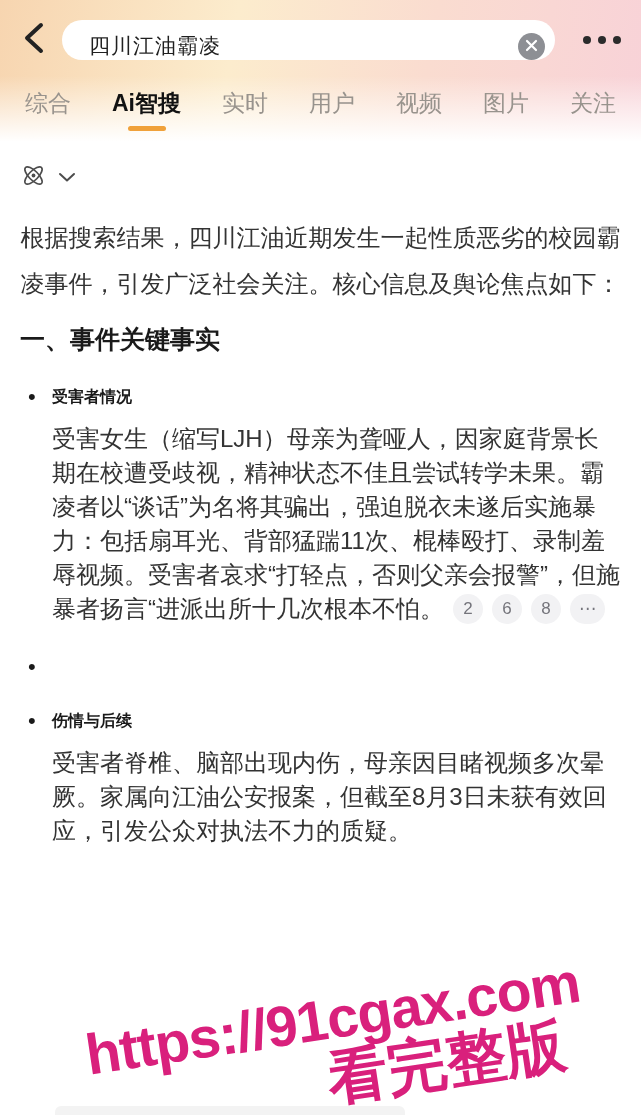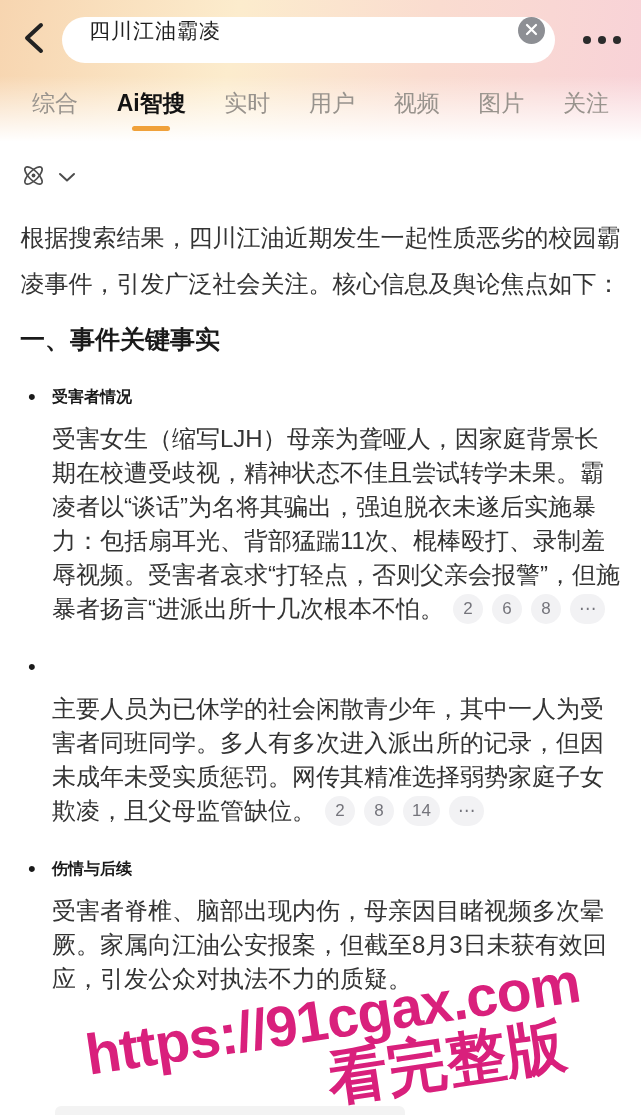--- a/index.html
+++ b/index.html
@@ -13,33 +13,33 @@
   
   .header {
     position:relative; height:146px; padding-top:16px;
     background:
       linear-gradient(to bottom, rgba(255,255,255,0) 0%, rgba(255,255,255,0) 52%, #ffffff 97%),
       linear-gradient(100deg, #f7d5b0 0%, #fceccd 36%, #fadcd0 66%, #f8d2d8 100%);
   }
   .top-row { display:flex; align-items:center; padding:0 14px; height:48px; }
   .back-btn { width:40px; height:40px; display:flex; align-items:center; justify-content:center; flex:none; cursor:pointer; }
   .search-pill {
-    flex:1; height:46px; margin:0 16px 0 8px; background:#fff;
-    border-radius:24px; display:flex; align-items:flex-start; padding:0 10px 0 27px;
+    flex:1; height:40px; margin:0 16px 0 8px; background:#fff;
+    border-radius:24px; display:flex; align-items:flex-end; padding:0 10px 0 27px;
   }
   .search-text { flex:1; font-size:21px; color:#1f1f1f; letter-spacing:1px; white-space:nowrap; overflow:hidden; }
   .clear-btn {
     width:27px; height:27px; border-radius:50%; background:#8d8f94; flex:none;
     display:flex; align-items:center; justify-content:center; cursor:pointer;
   }
   .more-btn { display:flex; gap:7px; padding:0 6px; margin-left:6px; cursor:pointer; }
   .more-btn .dot { width:8px; height:8px; border-radius:50%; background:#2b2b2b; }
 
   
-  .tab-bar { display:flex; justify-content:space-between; padding:0 32px; margin-top:24px; }
+  .tab-bar { display:flex; justify-content:space-between; padding:0 25px; margin-top:24px; }
   .tab { position:relative; font-size:23px; color:#98938d; text-align:center; cursor:pointer; padding-bottom:12px; }
   .tab.active { color:#121212; font-weight:bold; }
   .tab-underline {
     position:absolute; left:50%; transform:translateX(-50%); bottom:0;
     width:38px; height:5px; border-radius:3px; background:#f0a13a;
   }
 
   
   .content { padding:0 20px; }
   .model-row { display:flex; align-items:center; gap:11px; margin-top:16px; color:#4d4d4d; }
@@ -139,21 +139,20 @@
         <div class="bullet-title-row">
           <span class="bullet-dot">•</span>
           <span class="bullet-title">受害者情况</span>
         </div>
         <div class="bullet-text"><span>受害女生（缩写LJH）母亲为聋哑人，因家庭背景长期在校遭受歧视，精神状态不佳且尝试转学未果。霸凌者以“谈话”为名将其骗出，强迫脱衣未遂后实施暴力：包括扇耳光、背部猛踹11次、棍棒殴打、录制羞辱视频。受害者哀求“打轻点，否则父亲会报警”，但施暴者扬言“进派出所十几次根本不怕。</span><span class="badge">2</span><span class="badge">6</span><span class="badge">8</span><span class="badge">⋯</span></div>
       </div>
       <div class="bullet-item">
         <div class="bullet-title-row">
           <span class="bullet-dot">•</span>
         </div>
-        <div class="bullet-text"><span>主要人员为已休学的社会闲散青少年，其中一人为受害者同班同学。多人有多次进入派出所的记录，但因未成年未受实质惩罚。网传其精准选择弱势家庭子女欺凌，且父母监管缺位。</span><span class="badge">2</span><span class="badge">8</span><span class="badge">14</span><span class="badge">⋯</span></div>
       </div>
       <div class="bullet-item">
         <div class="bullet-title-row">
           <span class="bullet-dot">•</span>
           <span class="bullet-title">伤情与后续</span>
         </div>
         <div class="bullet-text"><span>受害者脊椎、脑部出现内伤，母亲因目睹视频多次晕厥。家属向江油公安报案，但截至8月3日未获有效回应，引发公众对执法不力的质疑。</span></div>
       </div>
     </div>
 </div>

